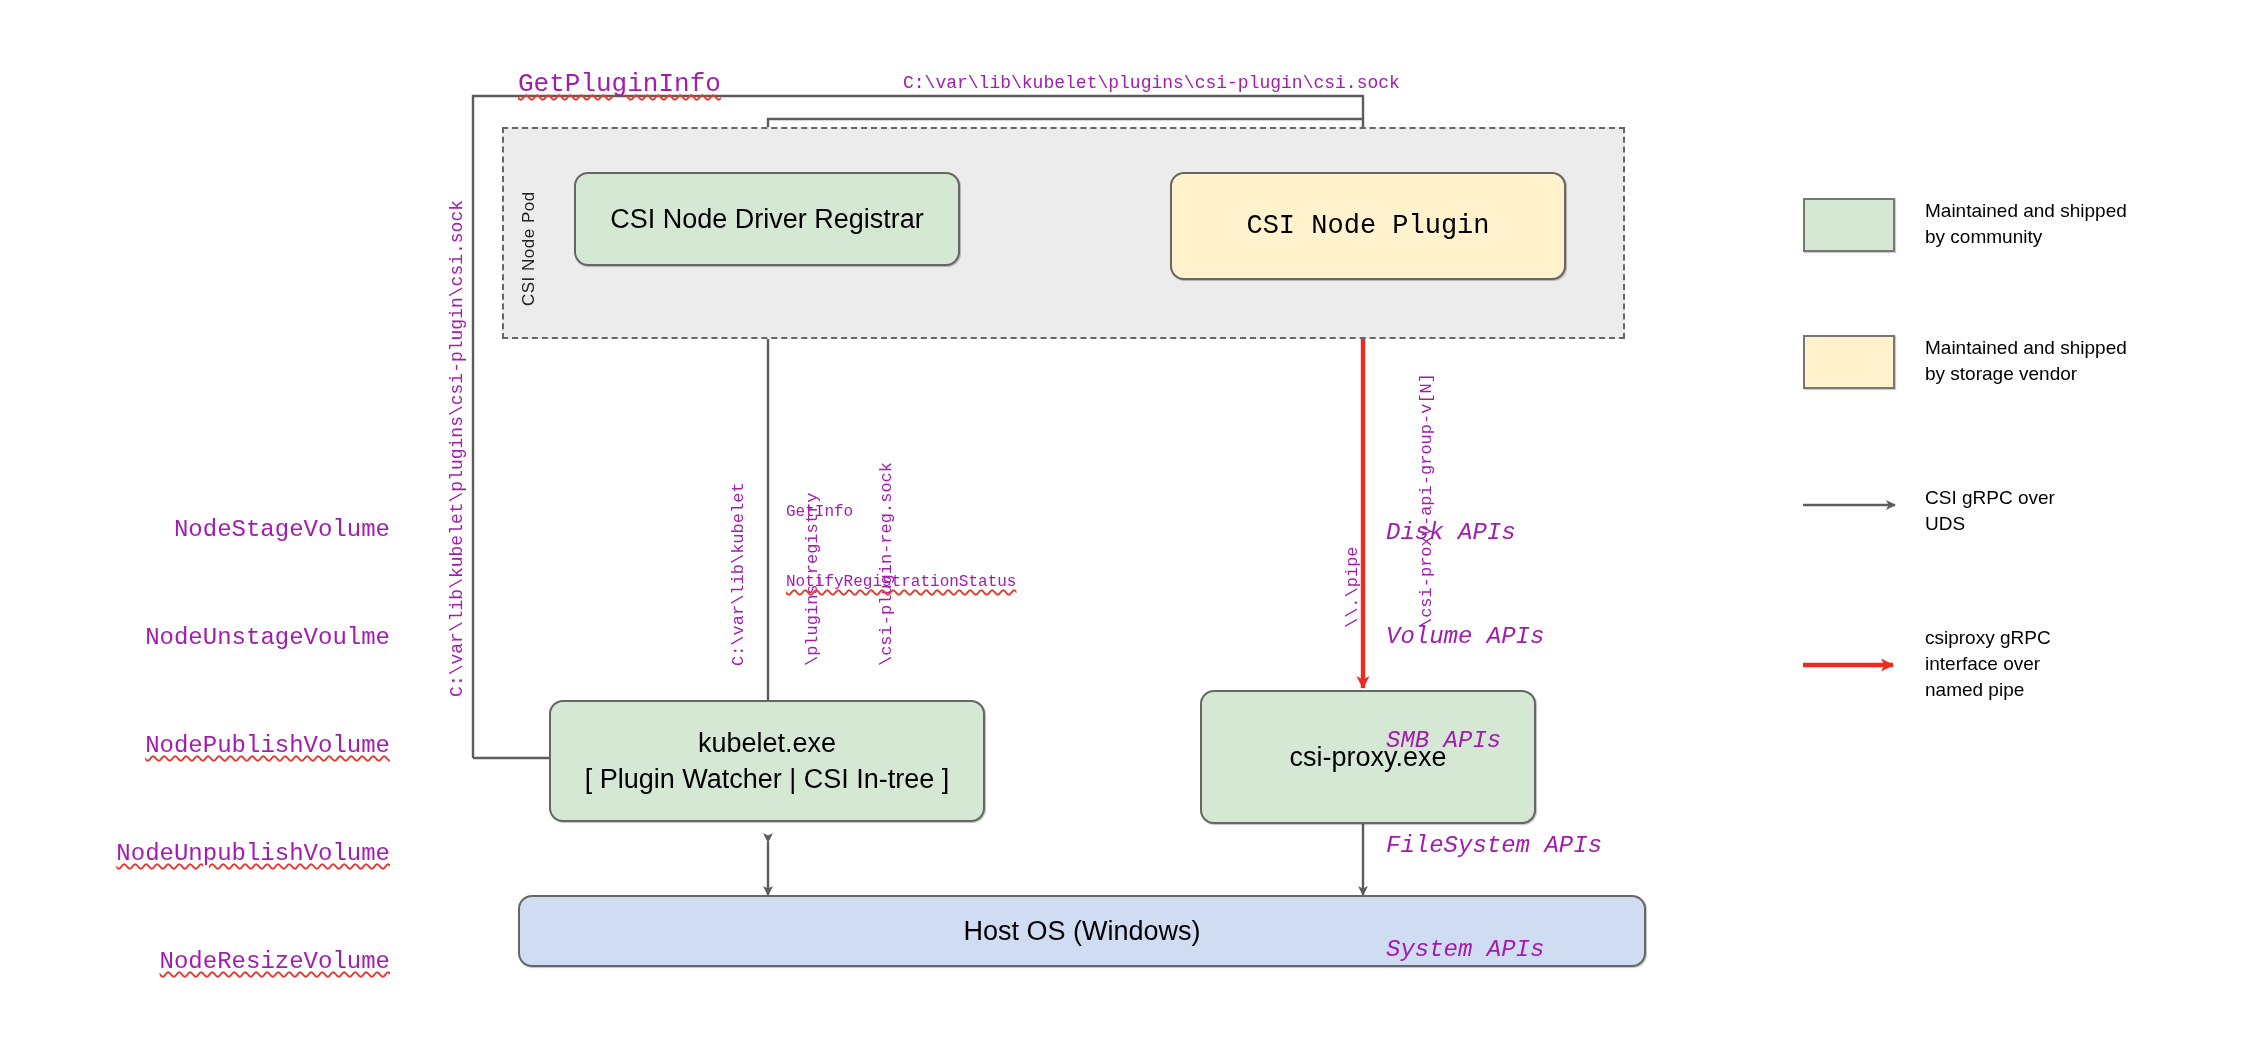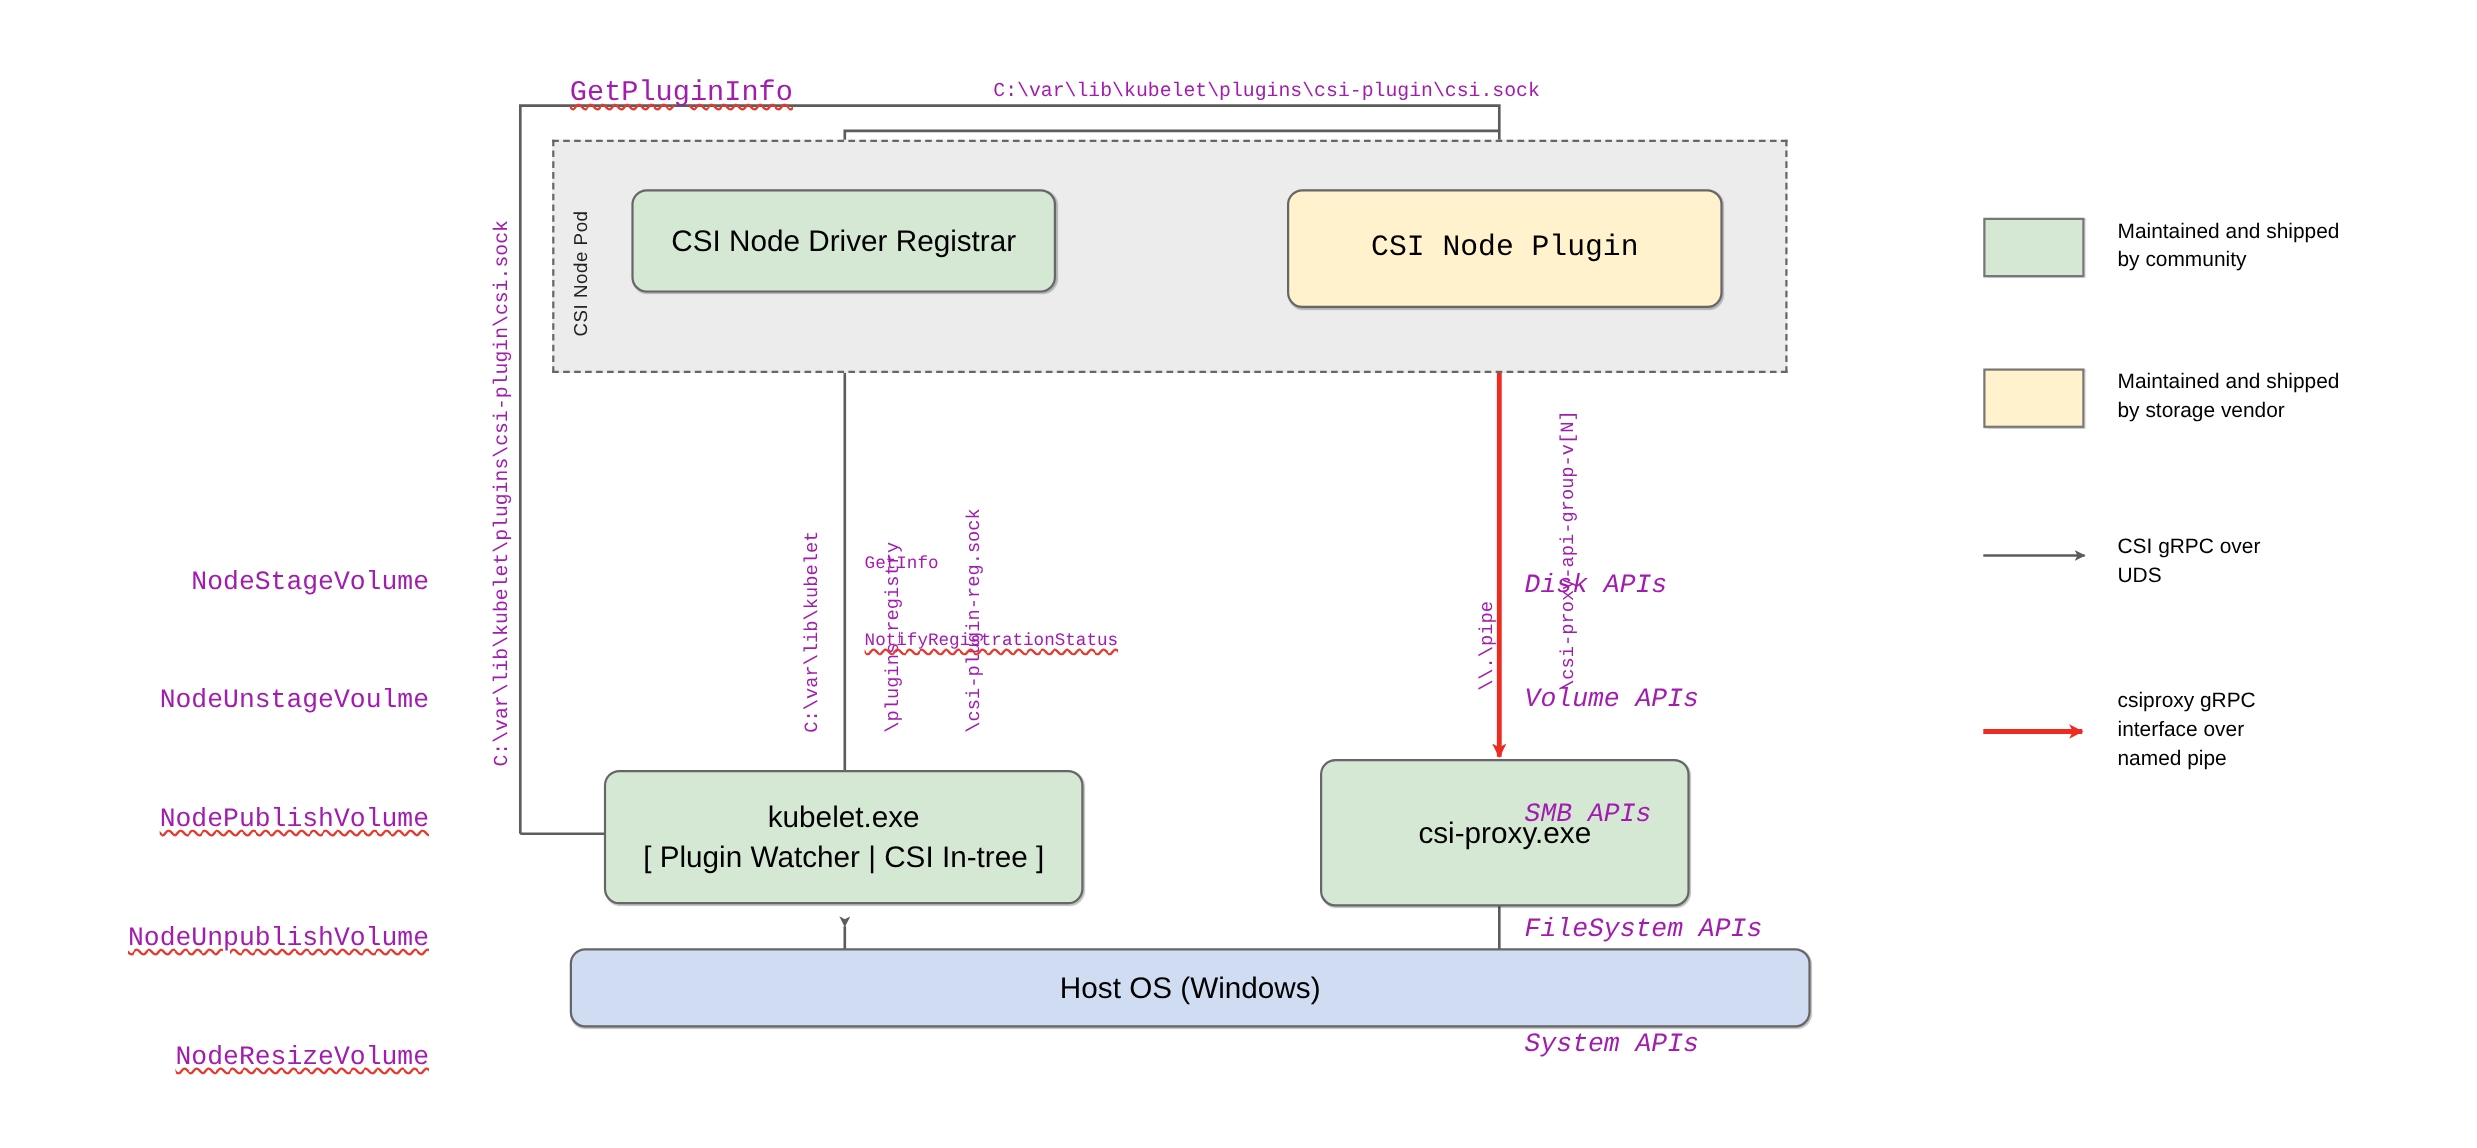--- a/index.html
+++ b/index.html
@@ -95,21 +95,21 @@
 
   <div class="node green" style="left:549px;top:700px;height:122px;width:436px;flex-direction:column;">
     <span class="boxtitle">kubelet.exe</span>
     <span class="boxtitle">[ Plugin Watcher | CSI In-tree ]</span>
   </div>
 
   <div class="node green" style="left:1200px;top:690px;height:134px;width:336px;">
     <span class="boxtitle">csi-proxy.exe</span>
   </div>
 
-  <div class="node blue" style="left:518px;top:862px;height:72px;width:1128px;">
+  <div class="node blue" style="left:518px;top:895px;height:72px;width:1128px;">
     <span class="boxtitle">Host OS (Windows)</span>
   </div>
 
   <div class="lbl mono squig" style="left:518px;top:66px;font-size:26px;">GetPluginInfo</div>
 
   <div class="lbl mono" style="left:903px;top:70px;font-size:18px;">C:\var\lib\kubelet\plugins\csi-plugin\csi.sock</div>
 
   <div class="vlbl mono" style="left:444px;top:200px;font-size:18px;">C:\var\lib\kubelet\plugins\csi-plugin\csi.sock</div>
 
   <div class="vlbl mono" style="left:678px;top:462px;font-size:17px;">

